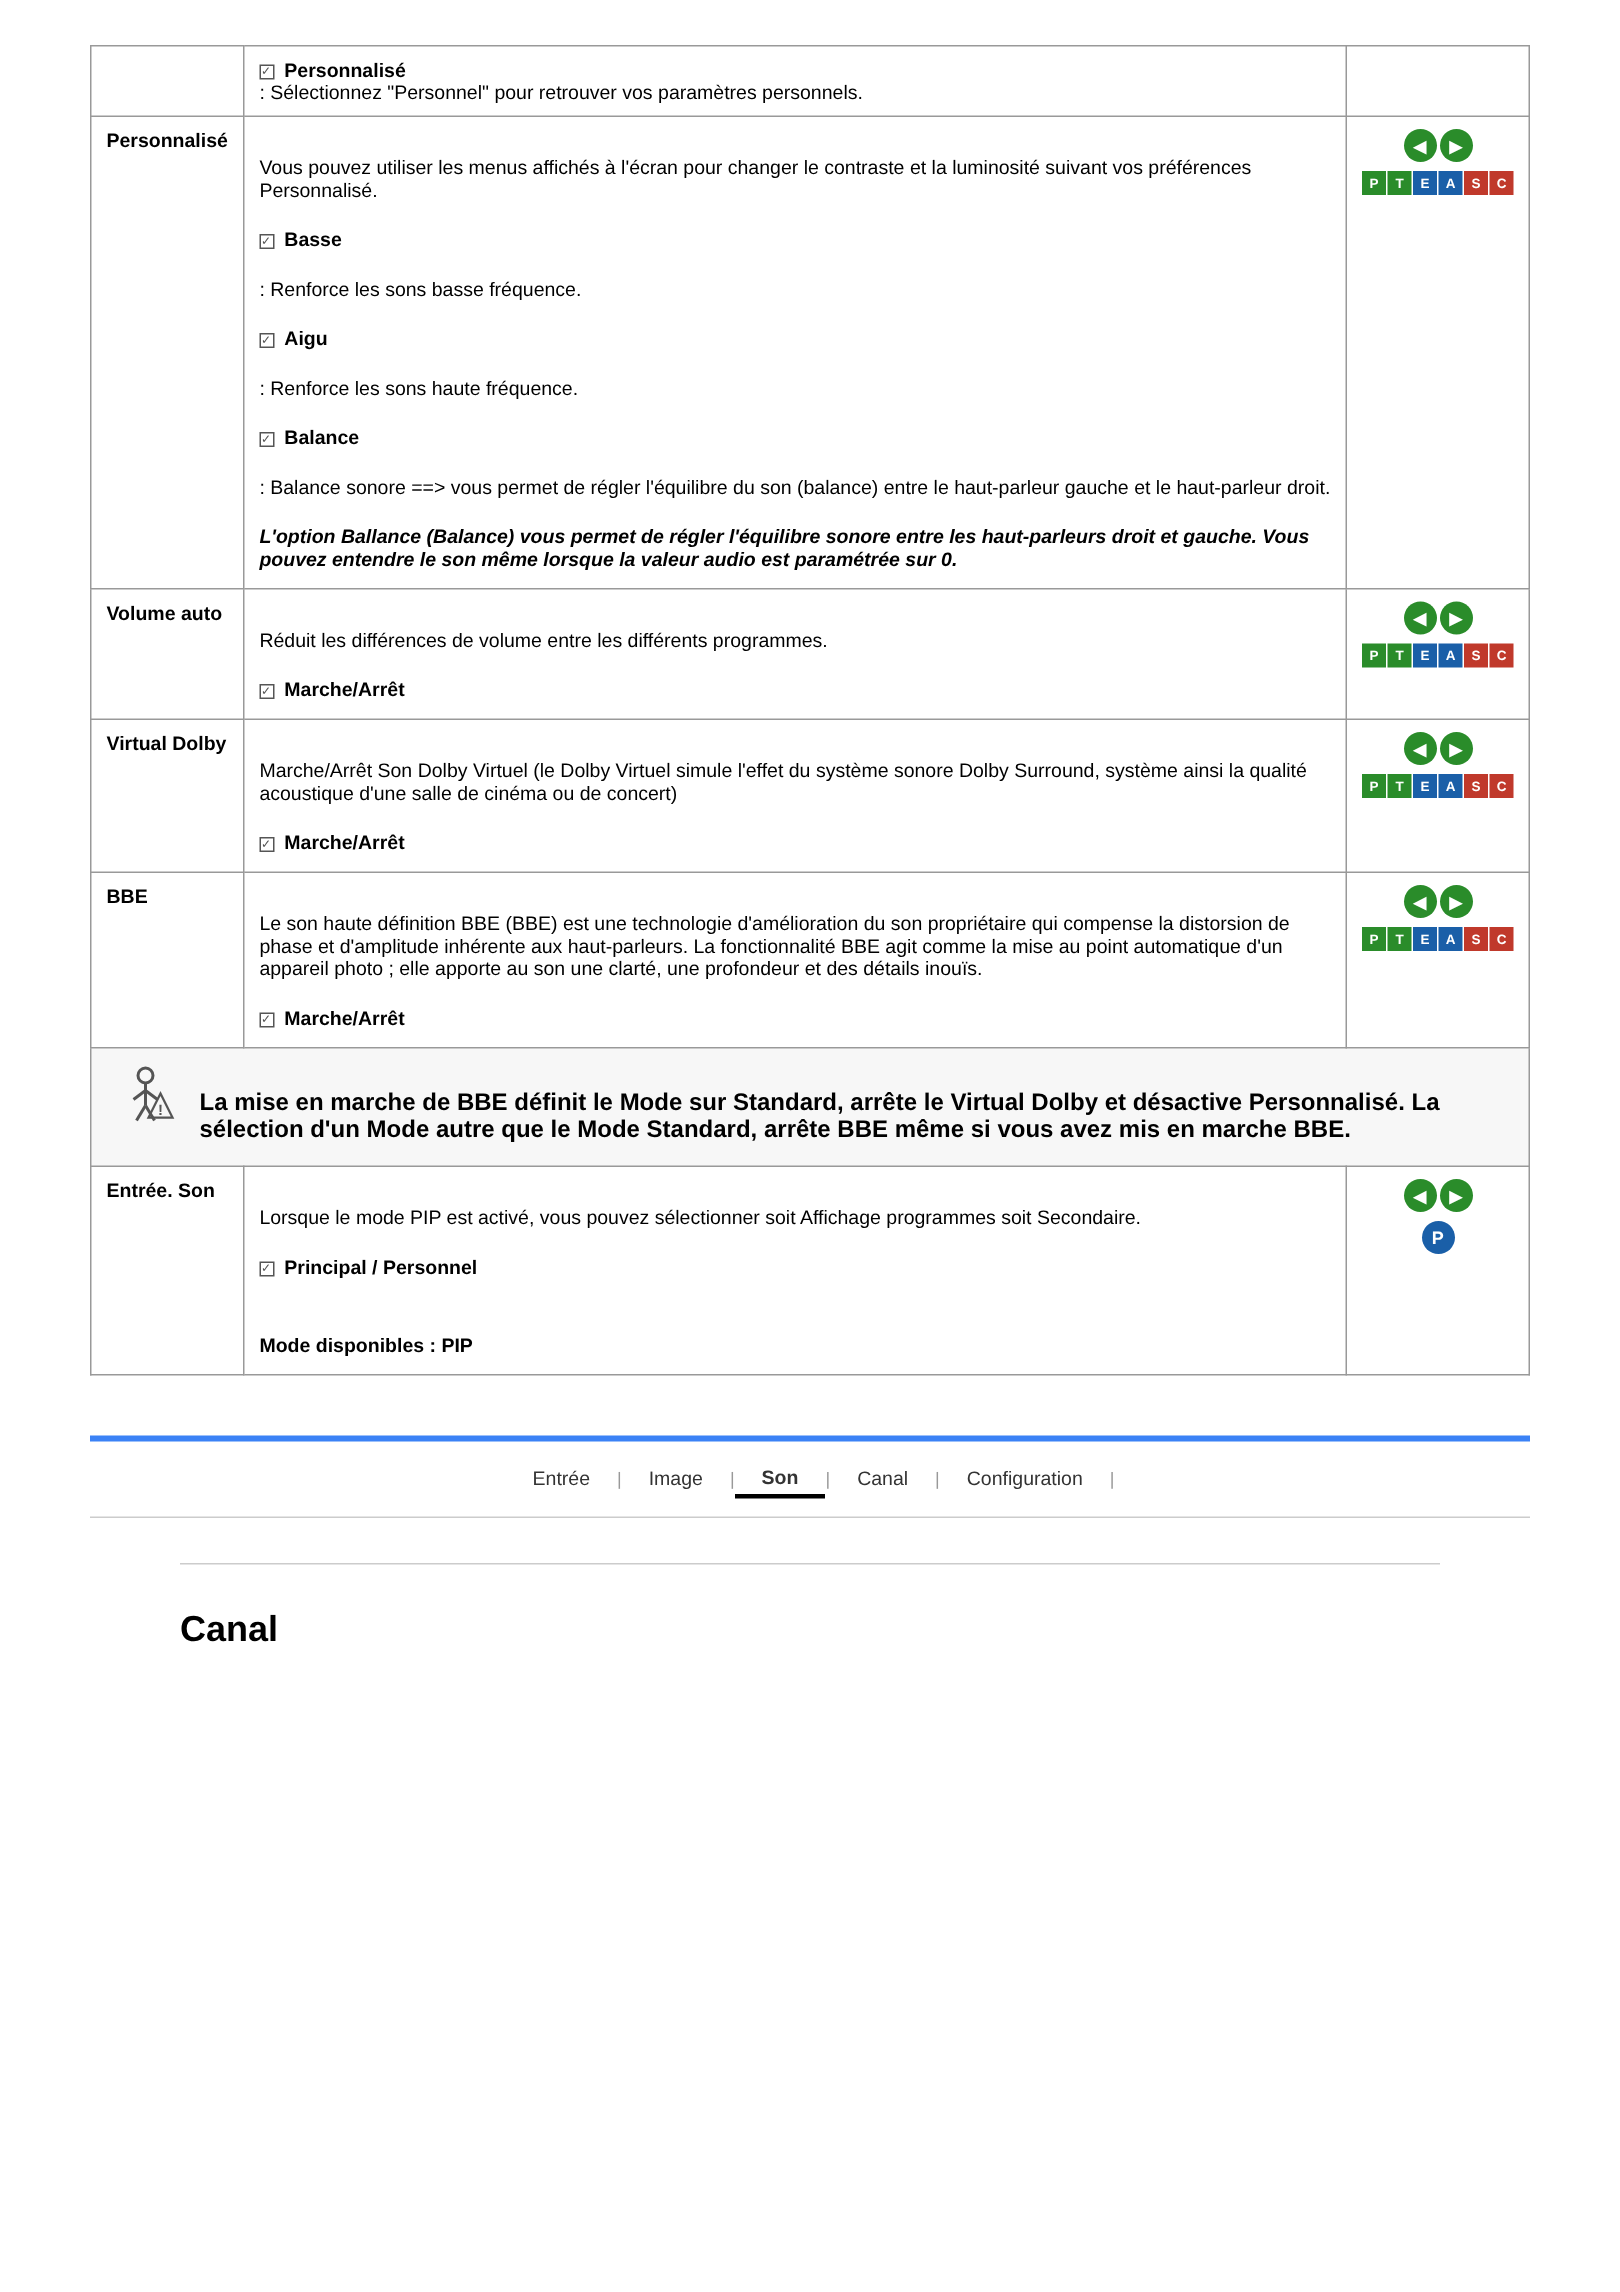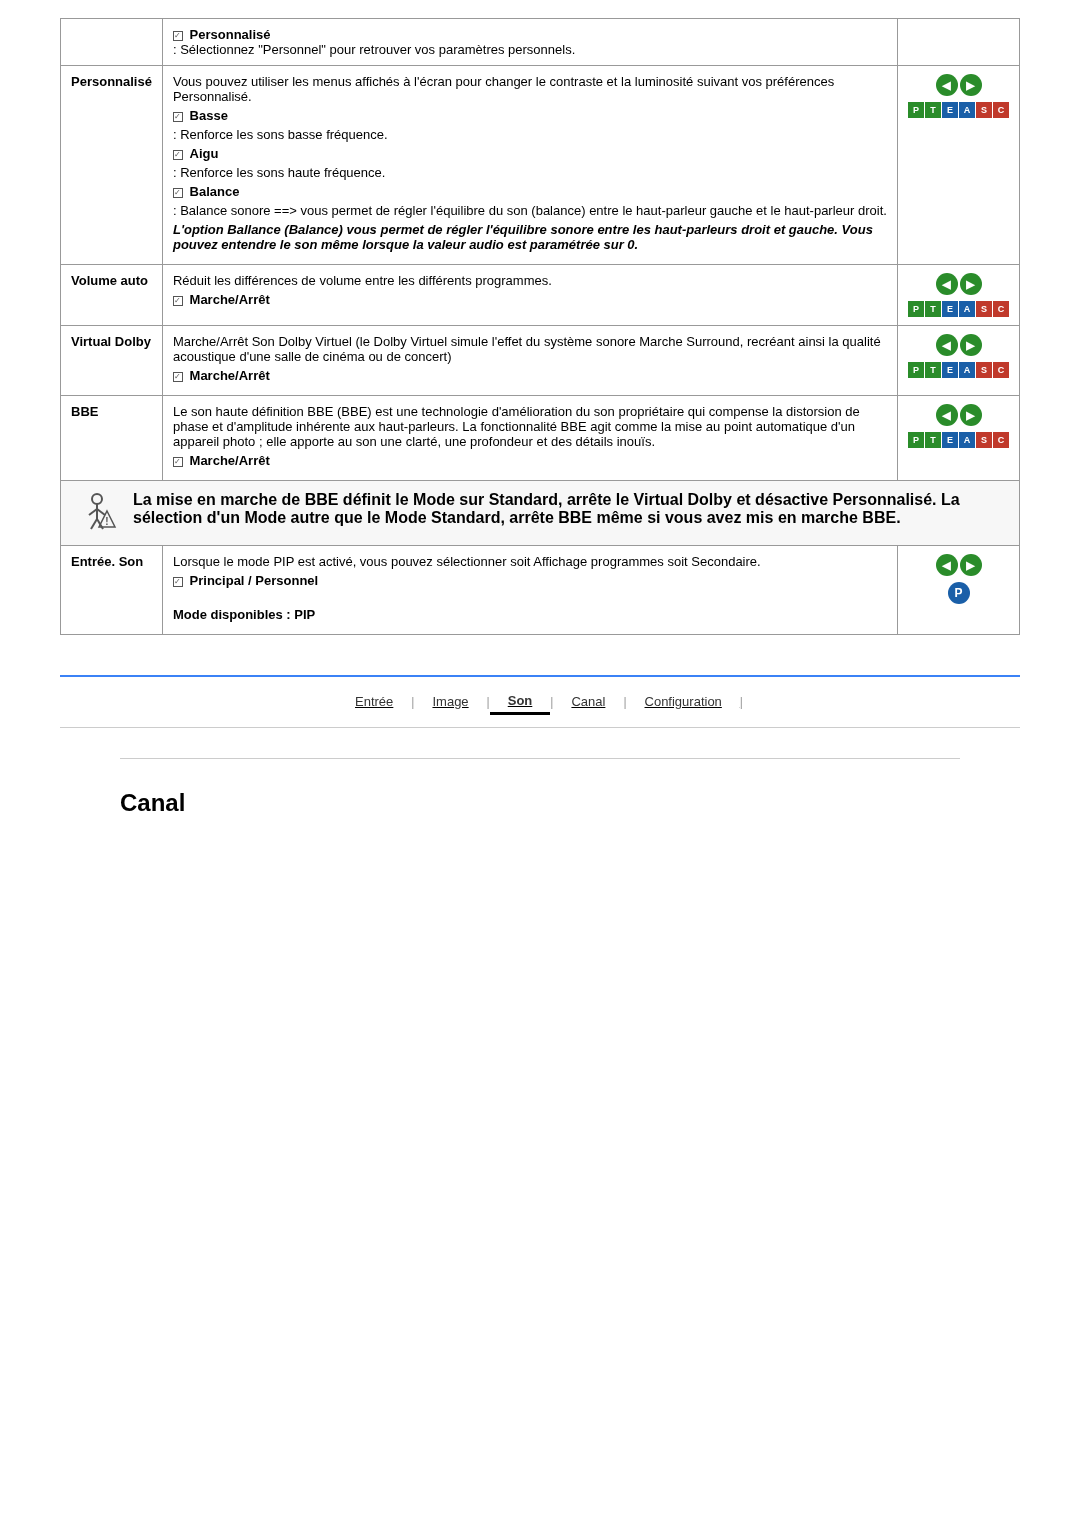--- a/index.html
+++ b/index.html
@@ -6,21 +6,21 @@
     body {
       background: #fff;
       font-family: Arial, sans-serif;
       font-size: 13px;
       color: #000;
       width: 1080px;
       min-height: 1528px;
     }
 
     .page-wrapper {
-      padding: 18px 60px;
+      padding: 30px 60px;
     }
 
     
     .main-table {
       width: 100%;
       border-collapse: collapse;
       border: 1px solid #999;
       margin-bottom: 40px;
     }
 
@@ -106,25 +106,24 @@
       font-size: 12px;
       font-weight: bold;
     }
 
     
     .nav-bar {
       display: flex;
       align-items: center;
       justify-content: center;
       padding: 12px 0;
-      border-top: 2px solid #3b82f6;
+      border-top: 4px solid #3b82f6;
       border-bottom: 1px solid #ccc;
       margin-bottom: 30px;
       gap: 0;
-      text-decoration: underline;
     }
 
     .nav-item {
       padding: 4px 18px;
       font-size: 13px;
       color: #333;
       border-bottom: 2px solid transparent;
     }
 
     .nav-item.active {
@@ -166,21 +165,21 @@
       position: absolute;
       top: -1px;
       left: 0;
       color: #555;
     }
 
     .note-row {
       background: #f7f7f7;
     }
 
-    p { margin-bottom: 4px; }
+    p { margin-bottom: 4px; margin-top: 18px; }
   </style>
 </head>
 <body>
 
 <div class="page-wrapper">
 
   <table class="main-table">
     <tbody>
 
       <tr>
@@ -255,21 +254,21 @@
               <div class="pteasc-letter sc-red">S</div>
               <div class="pteasc-letter sc-red">C</div>
             </div>
           </div>
         </td>
       </tr>
 
       <tr>
         <td class="label-col">Virtual Dolby</td>
         <td class="content-col">
-          <p>Marche/Arrêt Son Dolby Virtuel (le Dolby Virtuel simule l'effet du système sonore Marche Surround, recréant ainsi la qualité acoustique d'une salle de cinéma ou de concert)</p>
+          <p>Marche/Arrêt Son Dolby Virtuel (le Dolby Virtuel simule l'effet du système sonore Dolby Surround, système ainsi la qualité acoustique d'une salle de cinéma ou de concert)</p>
           <p>
             <span class="cb-icon"></span>
             <strong>Marche/Arrêt</strong>
           </p>
         </td>
         <td class="icon-col">
           <div class="pteasc-badge">
             <div class="nav-arrows">
               <div class="arrow-circle">◀</div>
               <div class="arrow-circle">▶</div>

